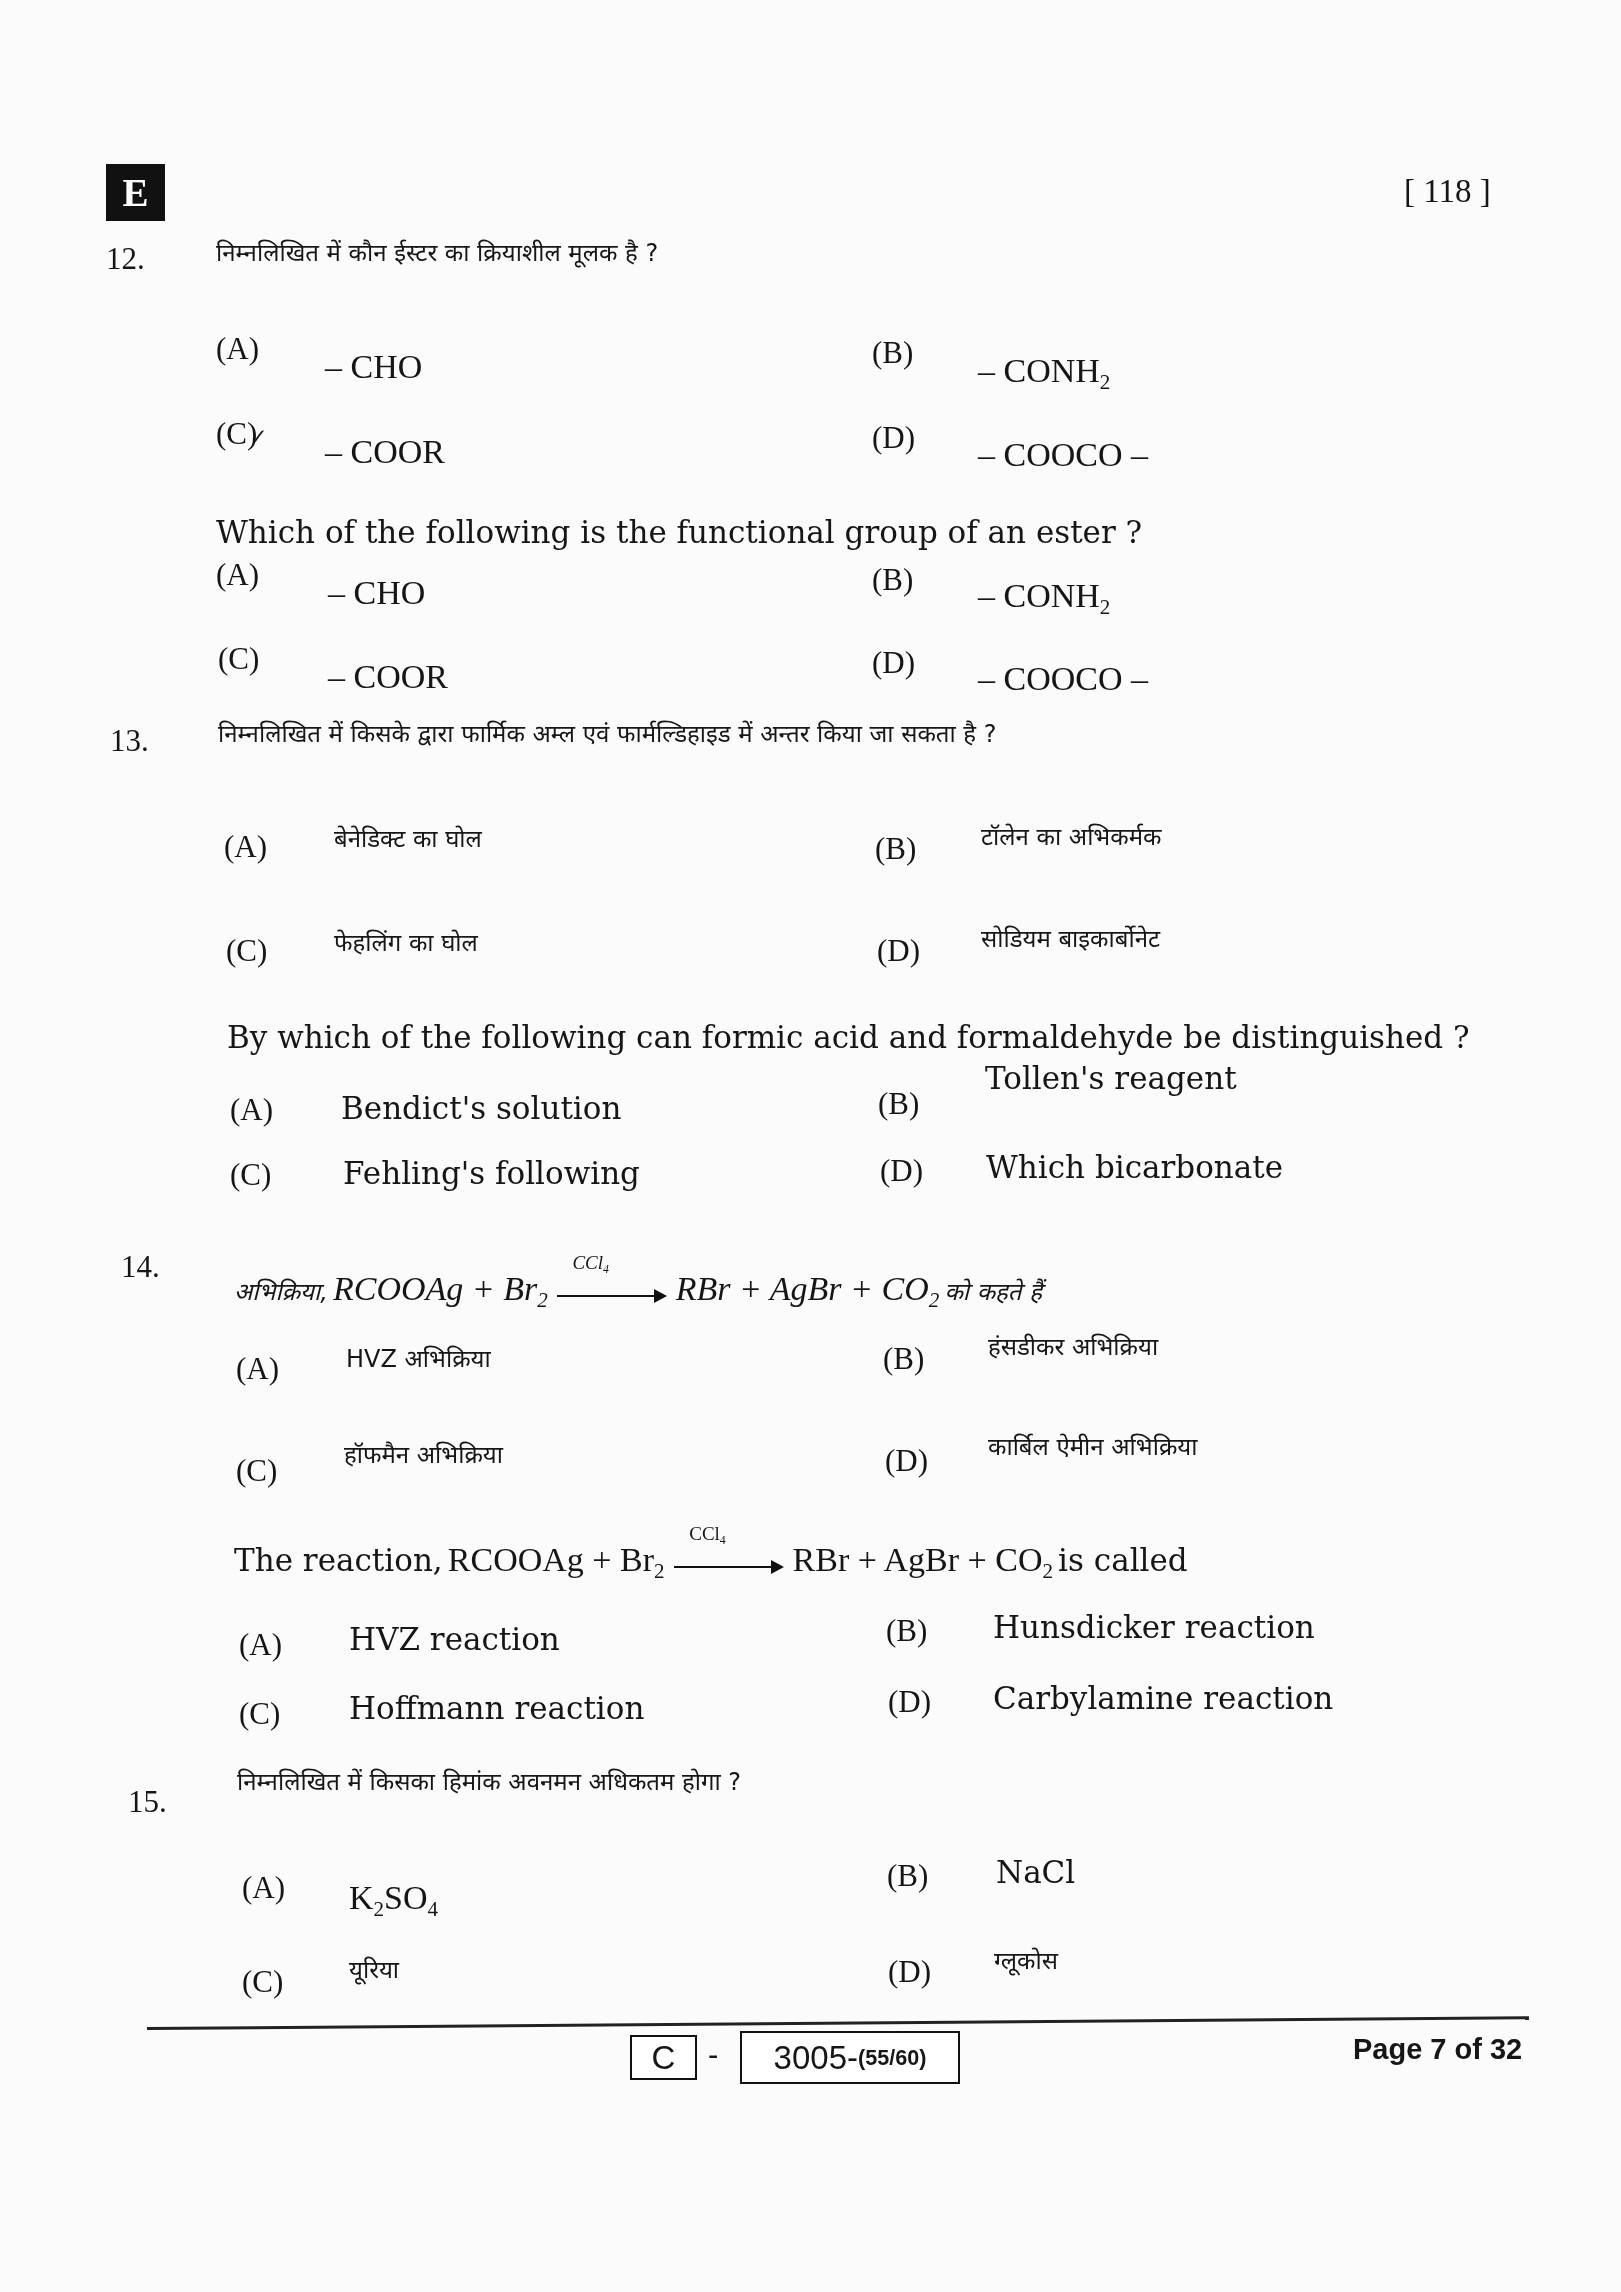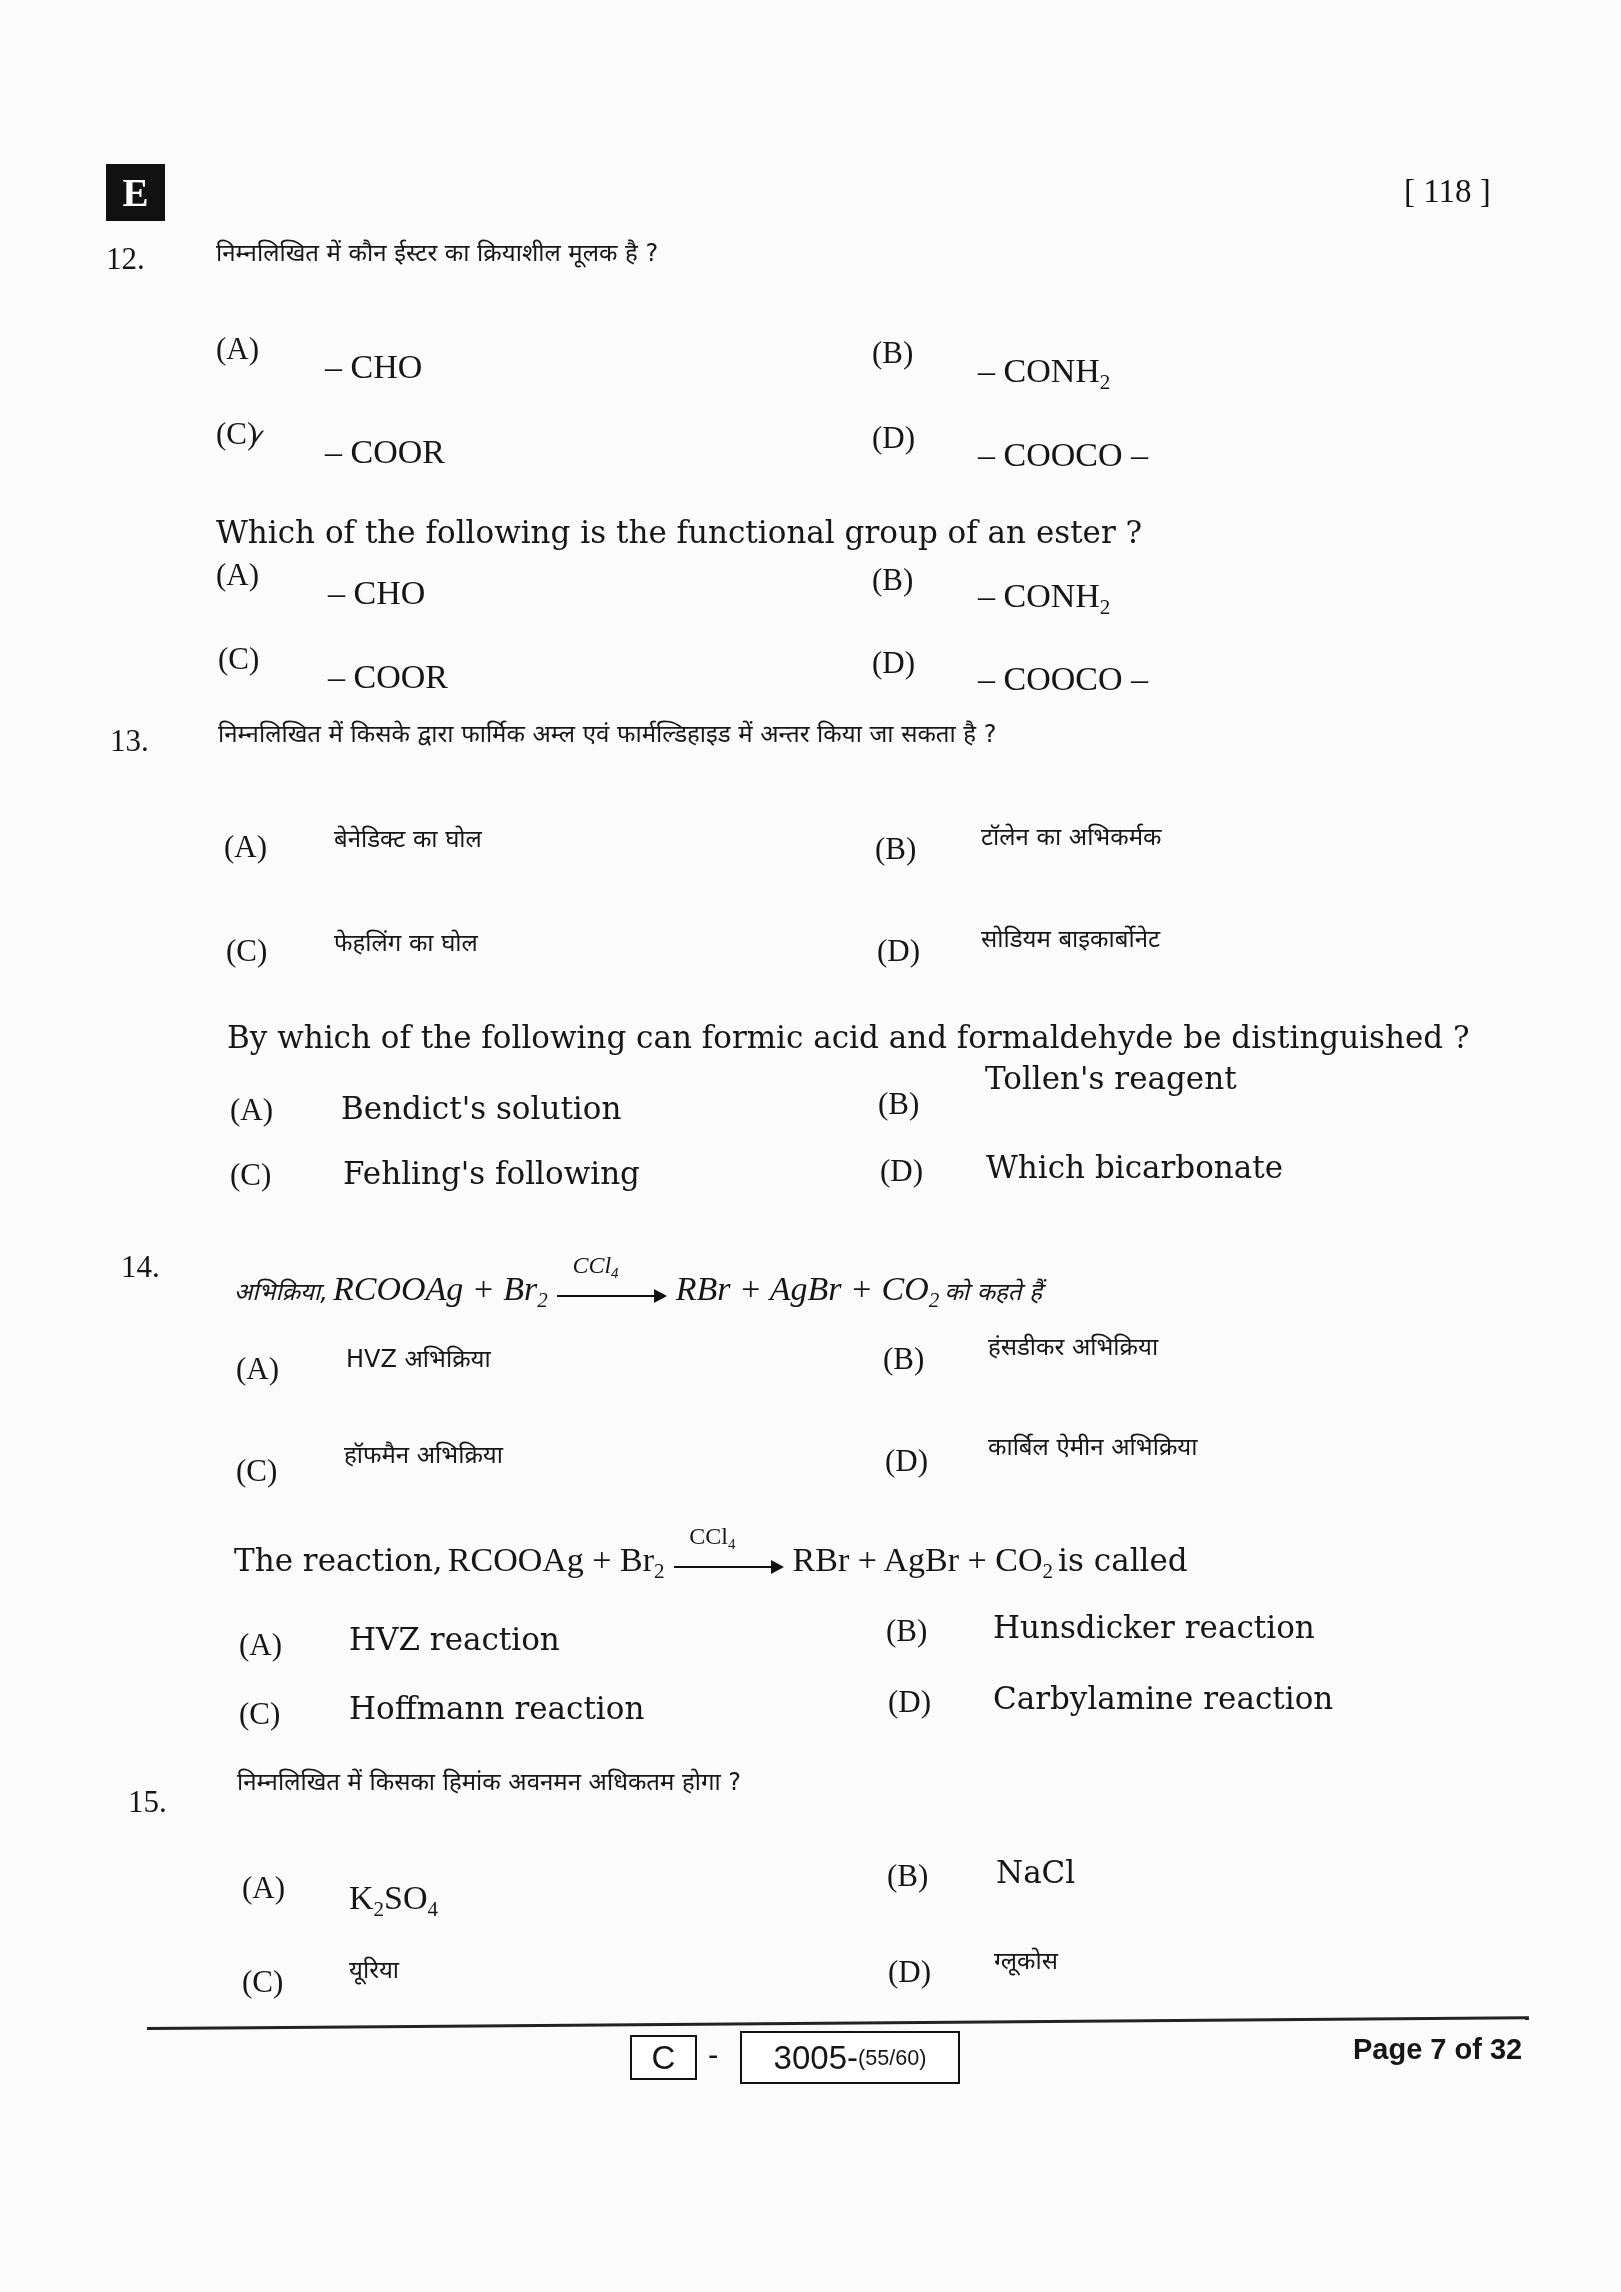--- a/index.html
+++ b/index.html
@@ -12,21 +12,21 @@
   .num { font-family:"Liberation Serif", serif; font-size:31px; }
   .chem { font-family:"Liberation Serif", serif; font-size:34px;margin-top:19px; }
   sub { font-size:0.62em; vertical-align:-0.35em; }
   .ebox { left:106px; top:164px; width:59px; height:57px; background:#111; color:#fff;
           font-family:"Liberation Serif", serif; font-weight:bold; font-size:39px;
           display:flex; align-items:center; justify-content:center; }
   .arrow { display:inline-block; position:relative; width:110px; height:21.6px; vertical-align:middle; margin:0 3.9px; }
   .arrow .shaft { position:absolute; left:0; right:7.8px; top:9.8px; height:2.9px; background:#111; }
   .arrow .head { position:absolute; right:0; top:3.9px; width:0; height:0;
                  border-left:13.7px solid #111; border-top:7.8px solid transparent; border-bottom:7.8px solid transparent; }
-  .arrow .cat { position:absolute; left:15.7px; top:-33px; font-size:24px; font-family:"Liberation Serif", serif; }
+  .arrow .cat { position:absolute; left:15.7px; top:-33px; font-size:19px; font-family:"Liberation Serif", serif; }
   .footline { left:147px; top:2027px; width:1382px; height:2.9px; background:#222; transform:rotate(-0.45deg); transform-origin:left; }
   .fbox { border:2px solid #111; font-family:"Liberation Sans", sans-serif; font-size:33px; display:flex; align-items:center; justify-content:center; background:#fff; }
 </style>
 </head>
 <body>
 
 <div class="abs ebox">E</div>
 <div class="abs num" style="left:1404px;top:173px;font-size:33px;">[ 118 ]</div>
 
 <div class="abs num" style="left:106px;top:241px;">12.</div>
@@ -118,16 +118,16 @@
 <div class="abs lbl" style="left:242px;top:1964px;">(C)</div>
 <div class="abs hi" style="left:349px;top:1952px;">यूरिया</div>
 <div class="abs lbl" style="left:888px;top:1954px;">(D)</div>
 <div class="abs hi" style="left:994px;top:1943px;">ग्लूकोस</div>
 
 <div class="abs footline"></div>
 <div class="abs fbox" style="left:630px;top:2035px;width:63px;height:41px;">C</div>
 <div class="abs" style="left:708px;top:2037px;font-family:'Liberation Sans',sans-serif;font-size:31px;">-</div>
 <div class="abs fbox" style="left:740px;top:2031px;width:216px;height:49px;">
     <span>3005-</span>
-    <span style="font-size:21.6px;font-weight:normal;">(55/60)</span>
+    <span style="font-size:21.6px;font-weight:bold;">(55/60)</span>
   </div>
 <div class="abs" style="left:1353px;top:2033px;font-family:'Liberation Sans',sans-serif;font-weight:bold;font-size:29px;">Page 7 of 32</div>
 
 
 </body></html>

